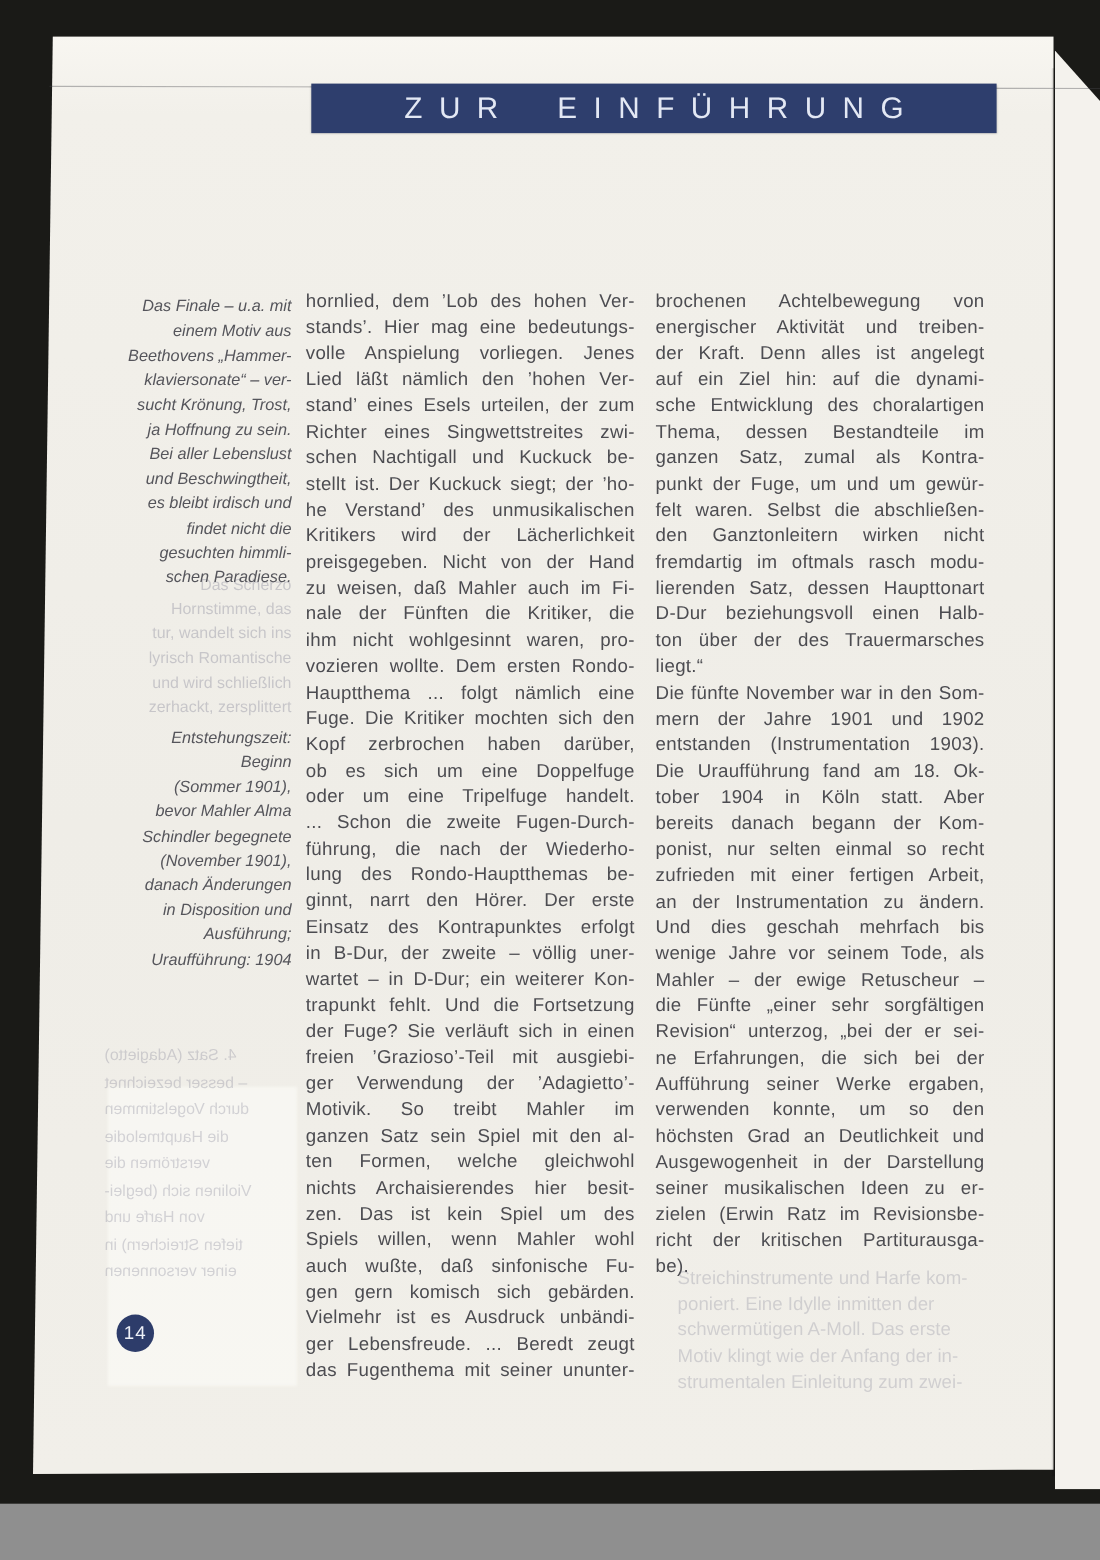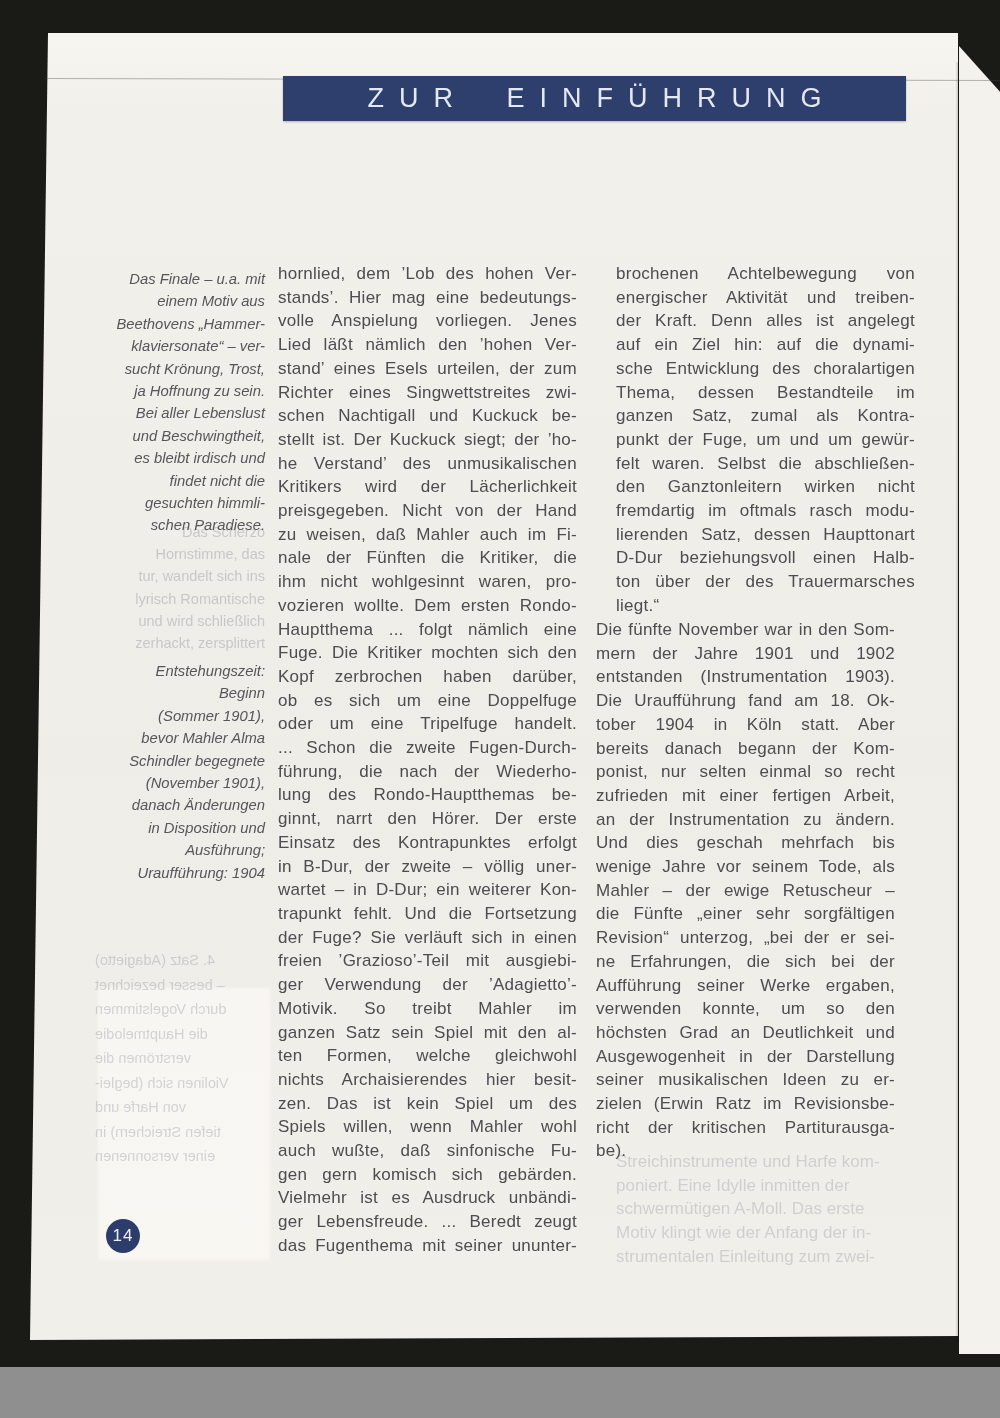--- a/index.html
+++ b/index.html
@@ -59,21 +59,21 @@
     position:absolute;left:98px;top:988px;width:172px;height:272px;
     background:rgba(253,253,250,0.55);filter:blur(1.5px);pointer-events:none;
   }
   #bleed-margin-upper{left:95px;top:521px;width:170px;text-align:right;font-size:14.5px;line-height:22.2px;}
   #bleed-margin-lower{left:95px;top:948px;width:170px;text-align:right;font-size:14.5px;line-height:24.5px;opacity:0.30;}
   #bleed-col2{left:616px;top:1150px;width:301px;font-size:17px;line-height:23.7px;font-style:normal;opacity:0.28;}
   
   .pagenum{
     position:absolute;left:106px;top:1195px;width:34px;height:34px;border-radius:50%;
     background:#2d3c6a;color:#eef1f8;display:flex;align-items:center;justify-content:center;
-    font-size:17px;letter-spacing:1px;margin-top:24px;
+    font-size:17px;letter-spacing:1px;
   }
   
   .footer{
     position:absolute;left:0;top:1367px;width:1000px;height:51px;background:#8f8f8f;
   }
 </style>
 </head>
 <body>
 
 <div class="page"></div>
@@ -177,21 +177,21 @@
     <div class="line">ten Formen, welche gleichwohl</div>
     <div class="line">nichts Archaisierendes hier besit-</div>
     <div class="line">zen. Das ist kein Spiel um des</div>
     <div class="line">Spiels willen, wenn Mahler wohl</div>
     <div class="line">auch wußte, daß sinfonische Fu-</div>
     <div class="line">gen gern komisch sich gebärden.</div>
     <div class="line">Vielmehr ist es Ausdruck unbändi-</div>
     <div class="line">ger Lebensfreude. ... Beredt zeugt</div>
     <div class="line">das Fugenthema mit seiner ununter-</div>
   </div>
-<div id="col2p1" class="textcol last-left" style="left:596px;top:262px;margin-left:20px;">
+<div id="col2p1" class="textcol last-left" style="left:596px;top:262px;">
     <div class="line">brochenen Achtelbewegung von</div>
     <div class="line">energischer Aktivität und treiben-</div>
     <div class="line">der Kraft. Denn alles ist angelegt</div>
     <div class="line">auf ein Ziel hin: auf die dynami-</div>
     <div class="line">sche Entwicklung des choralartigen</div>
     <div class="line">Thema, dessen Bestandteile im</div>
     <div class="line">ganzen Satz, zumal als Kontra-</div>
     <div class="line">punkt der Fuge, um und um gewür-</div>
     <div class="line">felt waren. Selbst die abschließen-</div>
     <div class="line">den Ganztonleitern wirken nicht</div>

